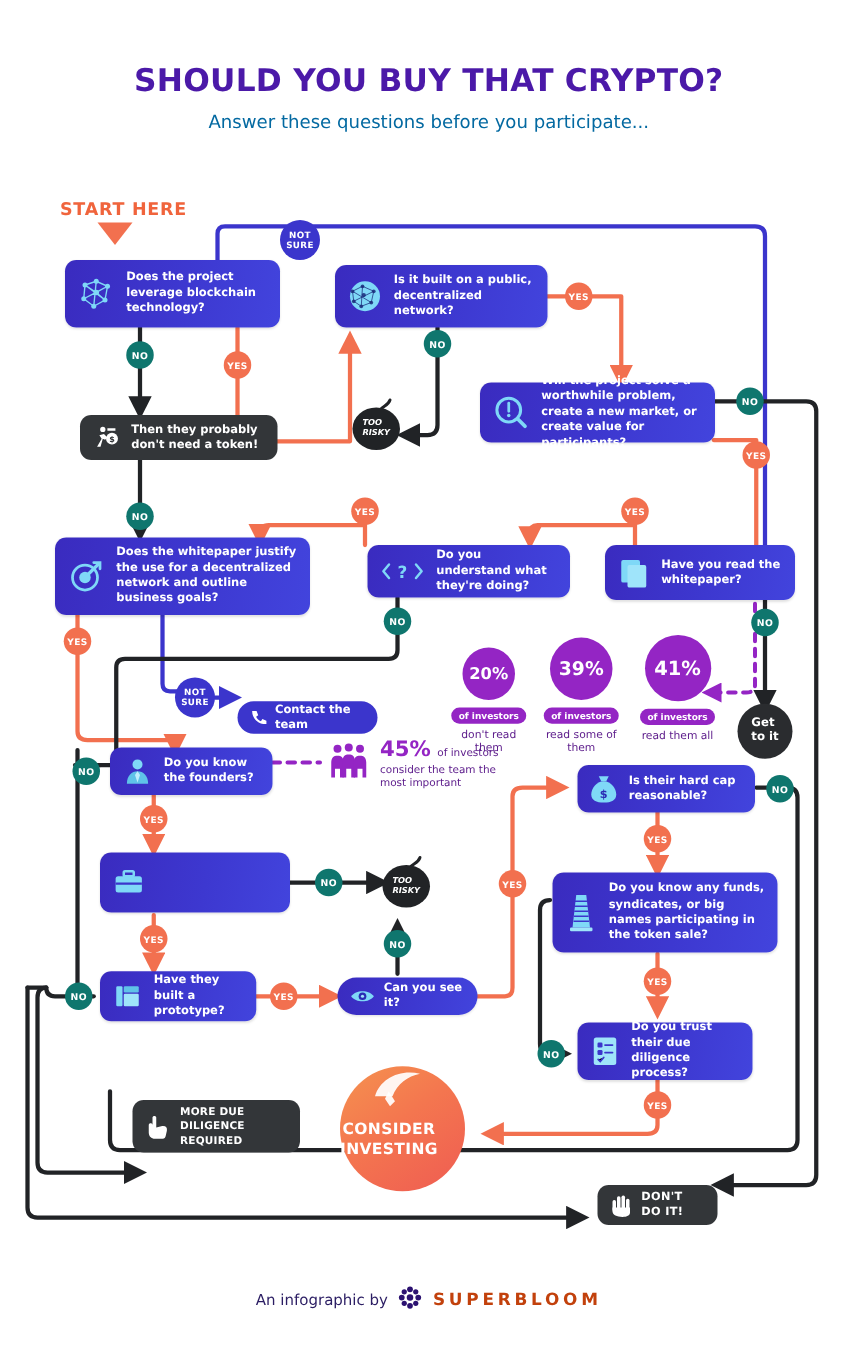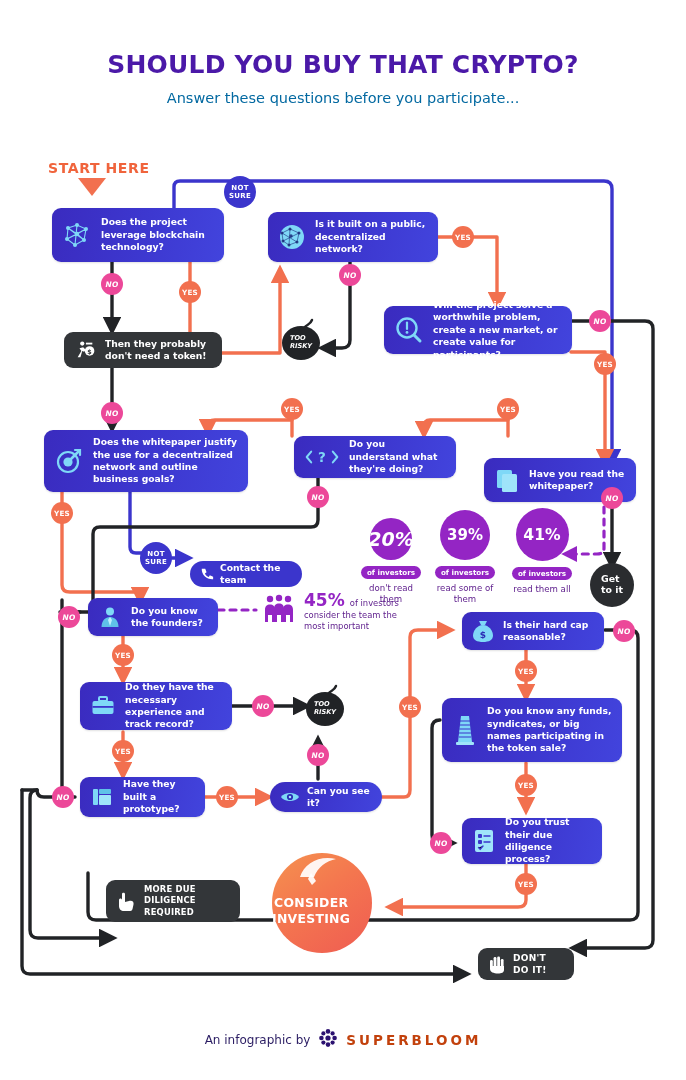--- a/index.html
+++ b/index.html
@@ -24,21 +24,21 @@
      padding:8px 10px;box-shadow:0 1px 2px rgba(0,0,0,.12);}
   .dark{background:#333639;padding:7px 10px;}
   .flat{background:#3b35cc;border-radius:16px;padding:6px 10px;margin-top:16px;}
   .ico{flex:0 0 auto;margin-right:9px;display:flex;align-items:center;justify-content:center;}
   .ico svg{display:block;}
 
   
   .badge{position:absolute;border-radius:50%;display:flex;align-items:center;
          justify-content:center;text-align:center;color:#fff;font-weight:bold;
          letter-spacing:.3px;}
-  .b-no{width:22px;height:22px;background:#ec4899;font-size:7.4px;font-style:italic;}
+  .b-no{width:22px;height:22px;background:#0f766e;font-size:7.4px;}
   .b-yes{width:22px;height:22px;background:#f2704f;font-size:7.2px;}
   .b-notsure{width:32px;height:32px;background:#3b35cc;font-size:7px;line-height:1.15;}
 
   
   .bomb{position:absolute;width:40px;height:40px;}
   .bomb .ball{position:absolute;left:0;top:6px;width:38px;height:34px;background:#212326;
               border-radius:50%;display:flex;flex-direction:column;align-items:center;
               justify-content:center;color:#fff;font-size:6.6px;font-weight:bold;line-height:1.2;font-style:italic;}
   .getto{position:absolute;width:44px;height:44px;border-radius:50%;background:#2a2c2f;
          color:#fff;display:flex;flex-direction:column;align-items:center;justify-content:center;
@@ -253,21 +253,21 @@
           <g fill="none" stroke="#7fd8f7" stroke-width="2.2" stroke-linecap="round" stroke-linejoin="round">
             <path d="M8 3 L3 9 L8 15"></path>
             <path d="M32 3 L37 9 L32 15"></path>
           </g>
           <text x="20" y="15" font-size="15" font-weight="bold" text-anchor="middle" fill="#7fd8f7">?</text>
         </svg>
     </span>
     <span class="nlabel">Do you understand what they're doing?</span>
   </div>
 
-  <div class="node q" style="left:484px;top:436px;width:152px;height:44px;margin-top:22px;">
+  <div class="node q" style="left:484px;top:436px;width:152px;height:44px;">
     <span class="ico">
       <svg width="26" height="26" viewBox="0 0 26 26">
           <rect x="3" y="3" width="15" height="18" rx="1.5" fill="#7fd8f7"></rect>
           <rect x="8" y="7" width="15" height="18" rx="1.5" fill="#9fe4fa"></rect>
         </svg>
     </span>
     <span class="nlabel">Have you read the whitepaper?</span>
   </div>
 
   <div class="node flat" style="left:190px;top:545px;width:112px;height:26px;">
@@ -291,21 +291,20 @@
   </div>
 
   <div class="node q" style="left:80px;top:682px;width:152px;height:48px;">
     <span class="ico">
       <svg width="26" height="26" viewBox="0 0 26 26">
           <rect x="9" y="4" width="8" height="4" rx="1" fill="none" stroke="#7fd8f7" stroke-width="2"></rect>
           <rect x="2.5" y="8" width="21" height="13" rx="2" fill="#7fd8f7"></rect>
           <rect x="2.5" y="13" width="21" height="1.8" fill="#3b35cc"></rect>
         </svg>
     </span>
-    <span class="nlabel">Do they have the necessary experience and track record?</span>
   </div>
 
   <div class="node q" style="left:80px;top:777px;width:125px;height:40px;">
     <span class="ico">
       <svg width="24" height="24" viewBox="0 0 24 24">
           <rect x="3" y="4" width="5" height="16" rx="1" fill="#7fd8f7"></rect>
           <rect x="9" y="10" width="12" height="10" rx="1" fill="#9fe4fa"></rect>
           <rect x="9" y="4" width="12" height="5" rx="1" fill="#5fc2e8"></rect>
         </svg>
     </span>
@@ -501,21 +500,21 @@
     </div>
   <div class="badge b-no" style="left:430px;top:832px;">
       <span>NO</span>
     </div>
   <div class="badge b-yes" style="left:515px;top:873px;">
       <span>YES</span>
     </div>
 
   <div class="statgrp" style="left:358px;top:508px;width:230px;height:76px;">
     <div class="bub" style="left:0;top:10px;width:66px;">
-      <div class="circ" style="width:42px;height:42px;font-size:19px;font-style:italic;">20%</div>
+      <div class="circ" style="width:42px;height:42px;font-size:13px;">20%</div>
       <div class="tag">of investors</div>
       <div class="cap">don't read them</div>
     </div>
     <div class="bub" style="left:72px;top:2px;width:70px;">
       <div class="circ" style="width:50px;height:50px;font-size:15px;">39%</div>
       <div class="tag">of investors</div>
       <div class="cap">read some of them</div>
     </div>
     <div class="bub" style="left:148px;top:0;width:72px;">
       <div class="circ" style="width:53px;height:53px;font-size:15.6px;">41%</div>

